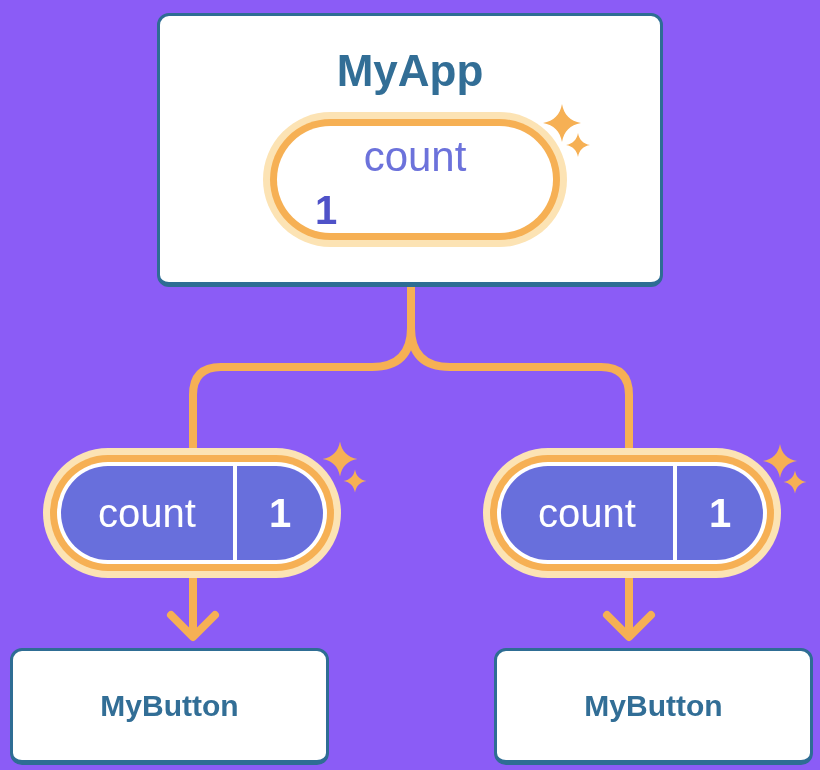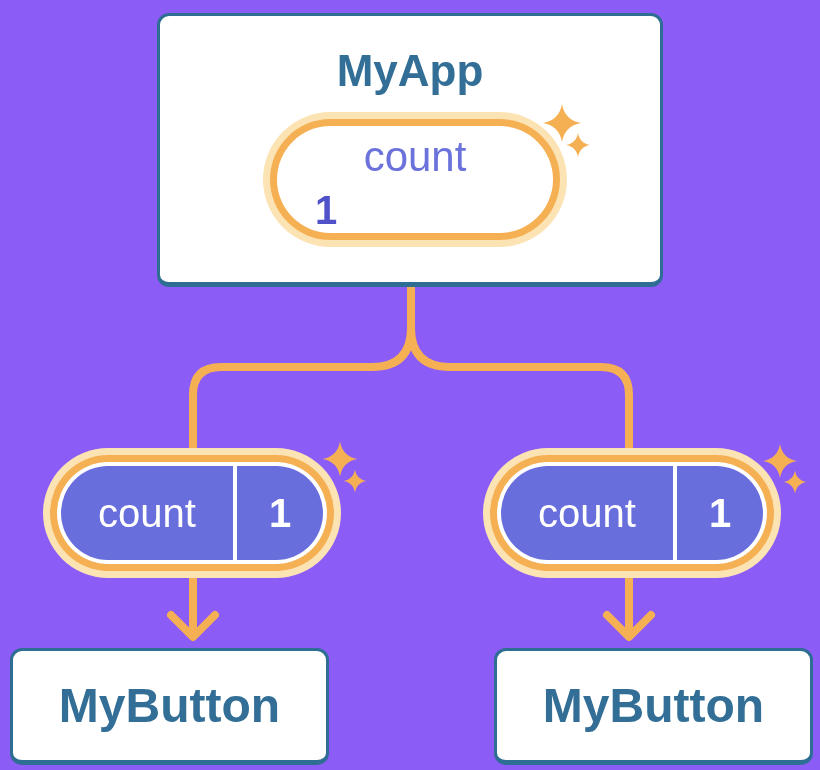--- a/index.html
+++ b/index.html
@@ -30,21 +30,21 @@
     text-align: center;
   }
   #top-card { left: 157px; top: 13px; width: 506px; height: 274px; }
   #top-card .card-title {
     position: absolute; left: 0; top: 30px; width: 100%;
     font-size: 44px;
   }
   #left-card  { left: 10px;  top: 648px; width: 319px; height: 117px; }
   #right-card { left: 494px; top: 648px; width: 319px; height: 117px; }
   .button-card { display: flex; align-items: center; justify-content: center; }
-  .button-card .card-title { font-size: 48px; }
+  .button-card .card-title { font-size: 30px; }
 
   
   .pill {
     position: absolute;
     box-sizing: border-box;
     background: #FCE3B4;
     border-radius: 999px;
     padding: 7px;
     z-index: 2;
   }

